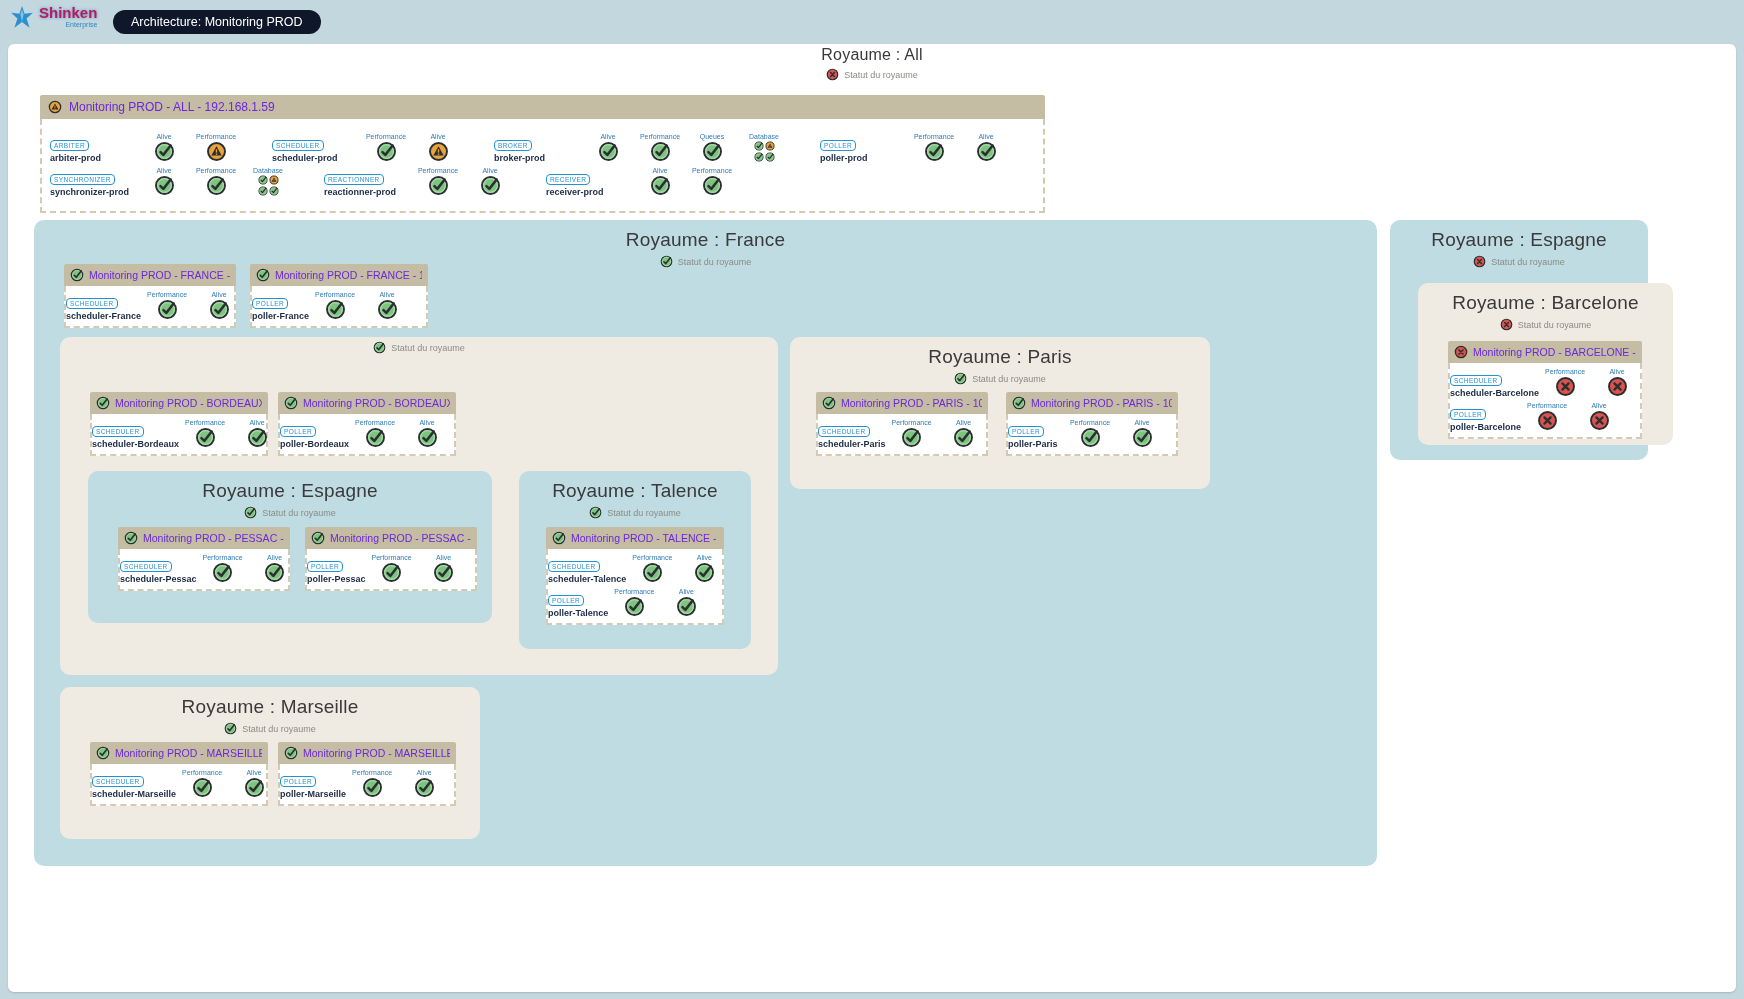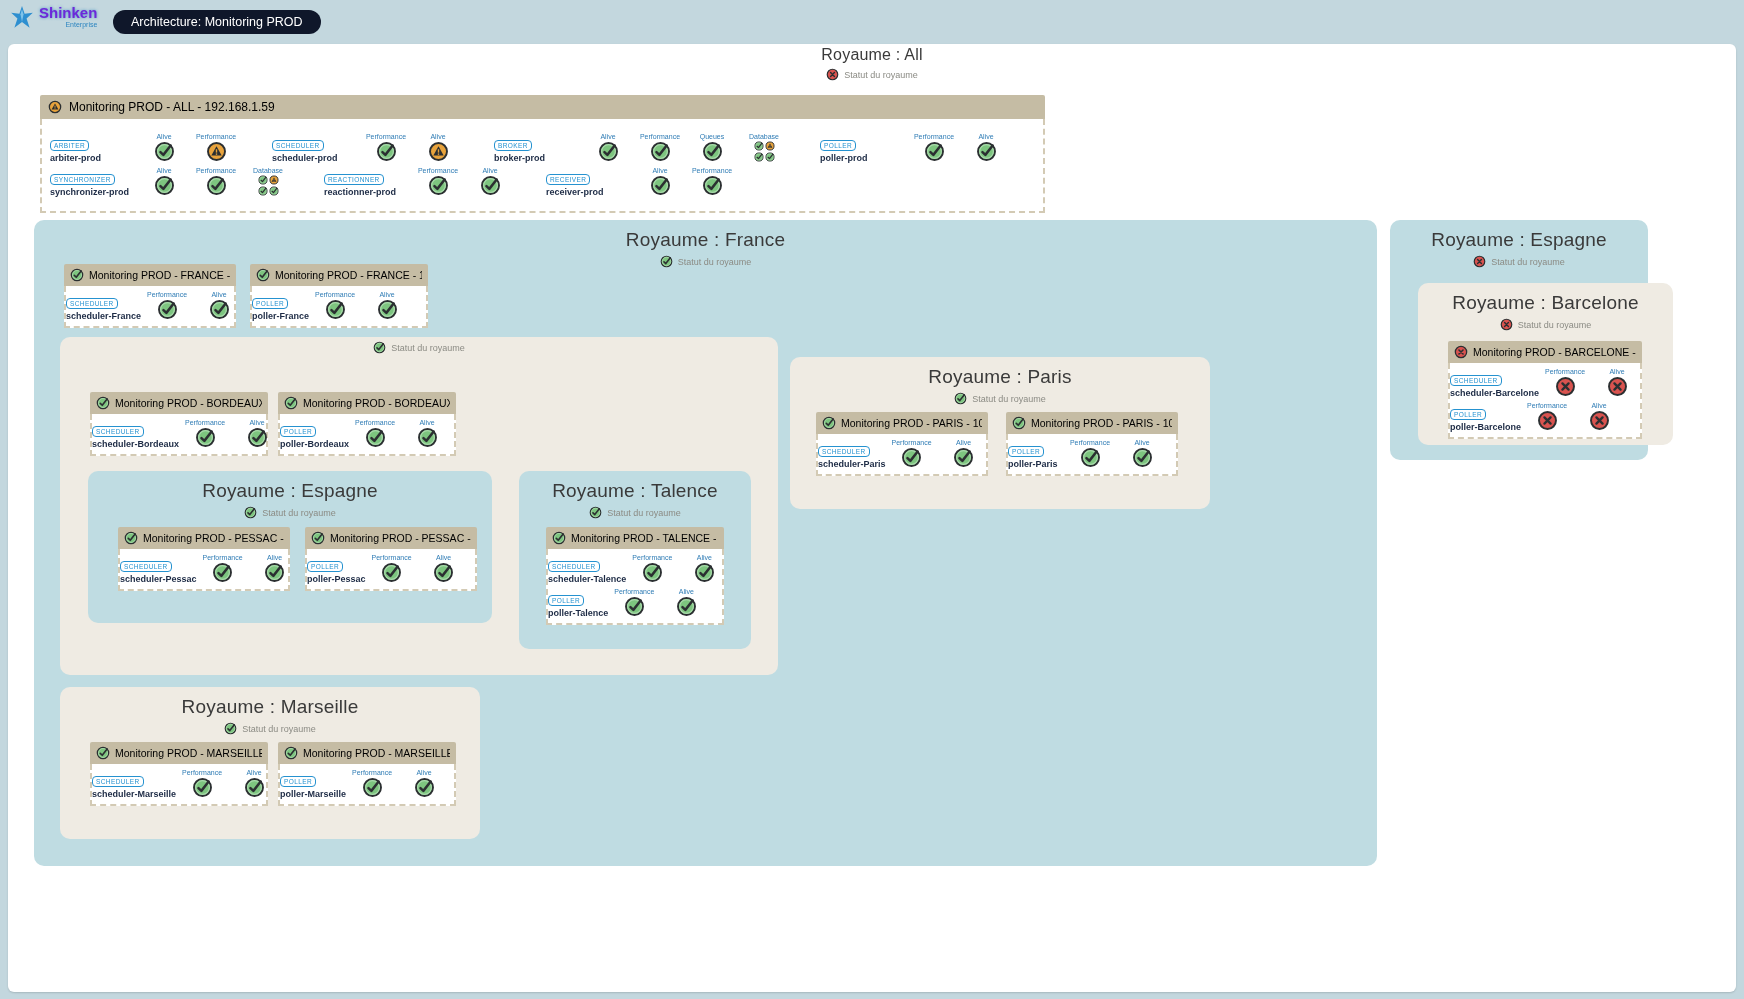--- a/index.html
+++ b/index.html
@@ -6,56 +6,56 @@
   body{
     width:1744px;height:999px;position:relative;overflow:hidden;
     background:#c3d7de;
     font-family:"Liberation Sans", sans-serif;
   }
   
   .topbar{position:absolute;left:0;top:0;width:100%;height:42px;}
   .logo{position:absolute;left:8px;top:5px;display:flex;align-items:flex-start;gap:3px;cursor:pointer;}
   .logo-icon svg{width:28px;height:26px;display:block;}
   .logo-text{display:flex;flex-direction:column;line-height:1;}
-  .brand{color:#6d28d9;font-size:15px;font-weight:bold;text-shadow:0 0 3px rgba(46,134,193,.8);}
+  .brand{color:#be185d;font-size:15px;font-weight:bold;text-shadow:0 0 3px rgba(46,134,193,.8);}
   .brand-sub{color:#2e86c1;font-size:7px;text-align:right;margin-top:1px;}
   .arch-badge{position:absolute;left:113px;top:10px;background:#0f172a;color:#fff;
     border-radius:12px;padding:5px 18px;font-size:12.5px;}
   
   .panel{position:absolute;left:8px;top:44px;width:1728px;height:948px;background:#fff;
     border-radius:6px;box-shadow:0 1px 2px rgba(0,0,0,.15);}
   
   .realm{position:absolute;border-radius:10px;}
   .k-none{background:transparent;}
   .k-teal{background:#bfdce2;}
   .k-beige{background:#efebe3;}
   .realm-all{position:relative;width:100%;height:100%;border-radius:6px;}
   .realm-france   {left:26px;  top:176px; width:1343px; height:646px;}
   .realm-espagne  {left:1382px;top:176px; width:258px;  height:240px;}
   .realm-bordeaux {left:26px;  top:117px; width:718px;  height:338px;}
-  .realm-paris    {left:756px; top:117px; width:420px;  height:152px;margin-top:20px;}
+  .realm-paris    {left:756px; top:117px; width:420px;  height:152px;}
   .realm-marseille{left:26px;  top:467px; width:420px;  height:152px;}
   .realm-pessac   {left:28px;  top:134px; width:404px;  height:152px;}
   .realm-talence  {left:459px; top:134px; width:232px;  height:178px;}
   .realm-barcelone{left:28px;  top:63px;  width:255px;  height:162px;}
   .realm-title{text-align:center;padding-top:9px;font-size:19px;color:#3a3a3a;font-weight:400;letter-spacing:.2px;}
   .realm-all > .realm-title{padding-top:2px;font-size:16px;}
   .realm-status{display:flex;justify-content:center;align-items:center;gap:5px;margin-top:4px;}
   .realm-status-label{font-size:9px;color:#8b8b84;}
   
   .icon svg{display:block;}
   .icon-sm svg{width:13px;height:13px;}
   .icon-hd svg{width:14px;height:14px;}
   .icon-md svg{width:21px;height:21px;}
   .icon-xs svg{width:10px;height:10px;}
   
   .host{position:absolute;}
   .host-header{display:flex;align-items:center;gap:5px;background:#c5bca4;padding:4px 6px;
     border-radius:2px 2px 0 0;cursor:pointer;}
-  .host-title{font-size:10.5px;color:#000000;white-space:nowrap;overflow:hidden;}
+  .host-title{font-size:10.5px;color:#6d28d9;white-space:nowrap;overflow:hidden;}
   .host-body{background:#fff;border:2px dashed #d3cab4;border-top:0;padding:3px 0;}
   .host-all{left:32px;top:51px;width:1005px;}
   .host-all .host-header{padding:5px 8px;gap:7px;}
   .host-all .host-title{font-size:12px;}
   .host-all .host-body{padding:12px 8px;}
   .host-all .daemon{margin-right:30px;}
   .host-all .daemon-id{width:88px;flex:none;}
   .host-france-1   {left:30px; top:44px;width:172px;}
   .host-france-2   {left:216px;top:44px;width:178px;}
   .host-bordeaux-1 {left:30px; top:55px;width:178px;}

